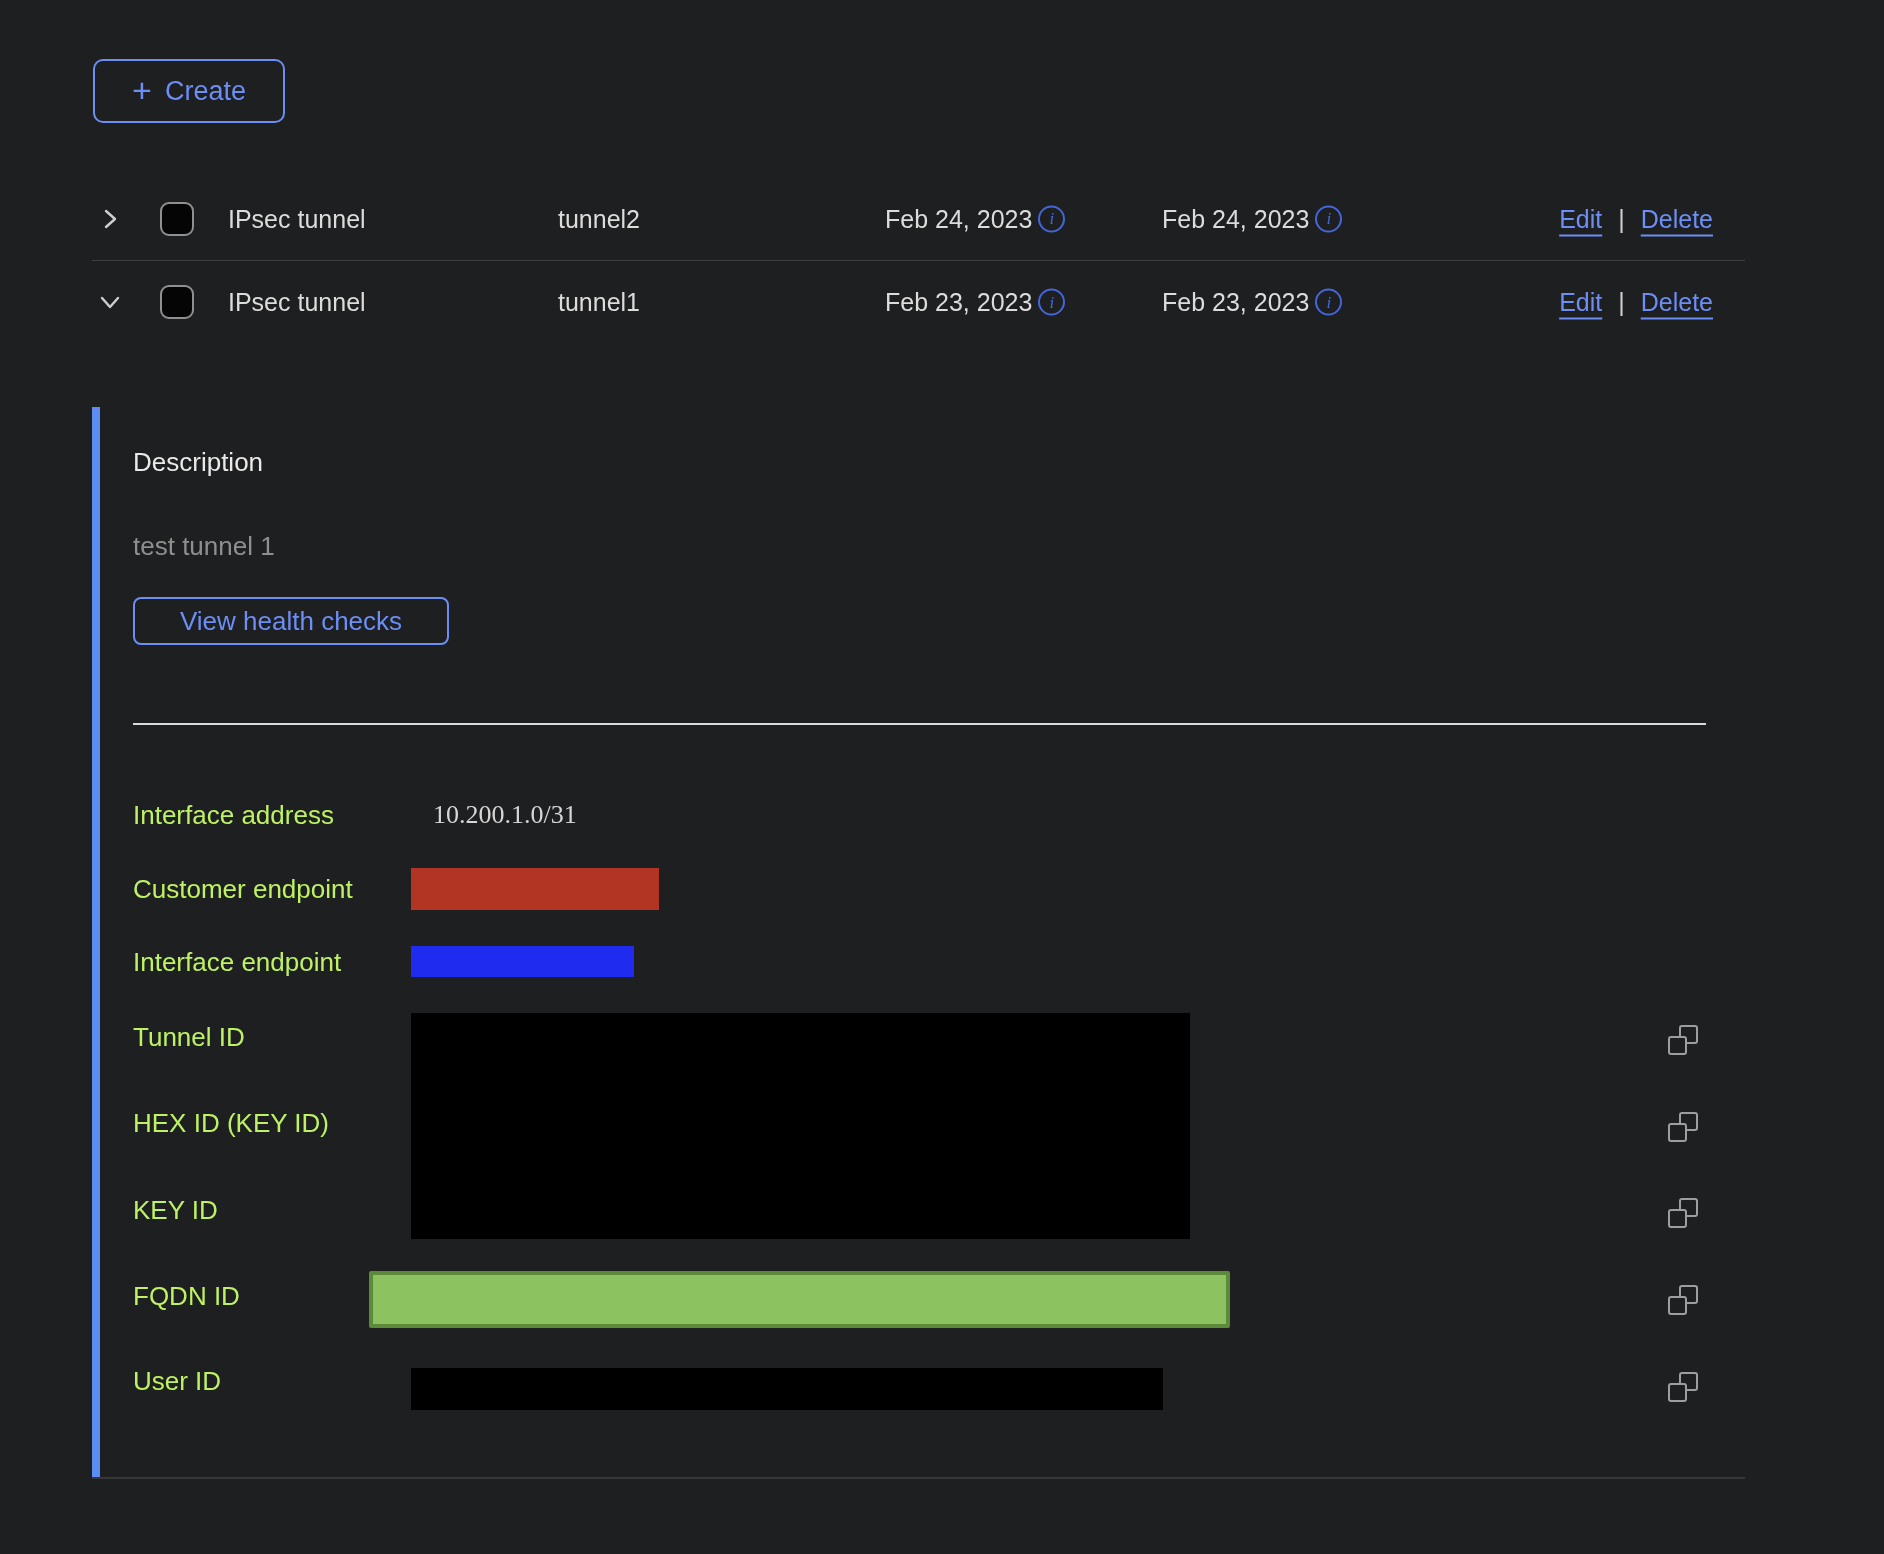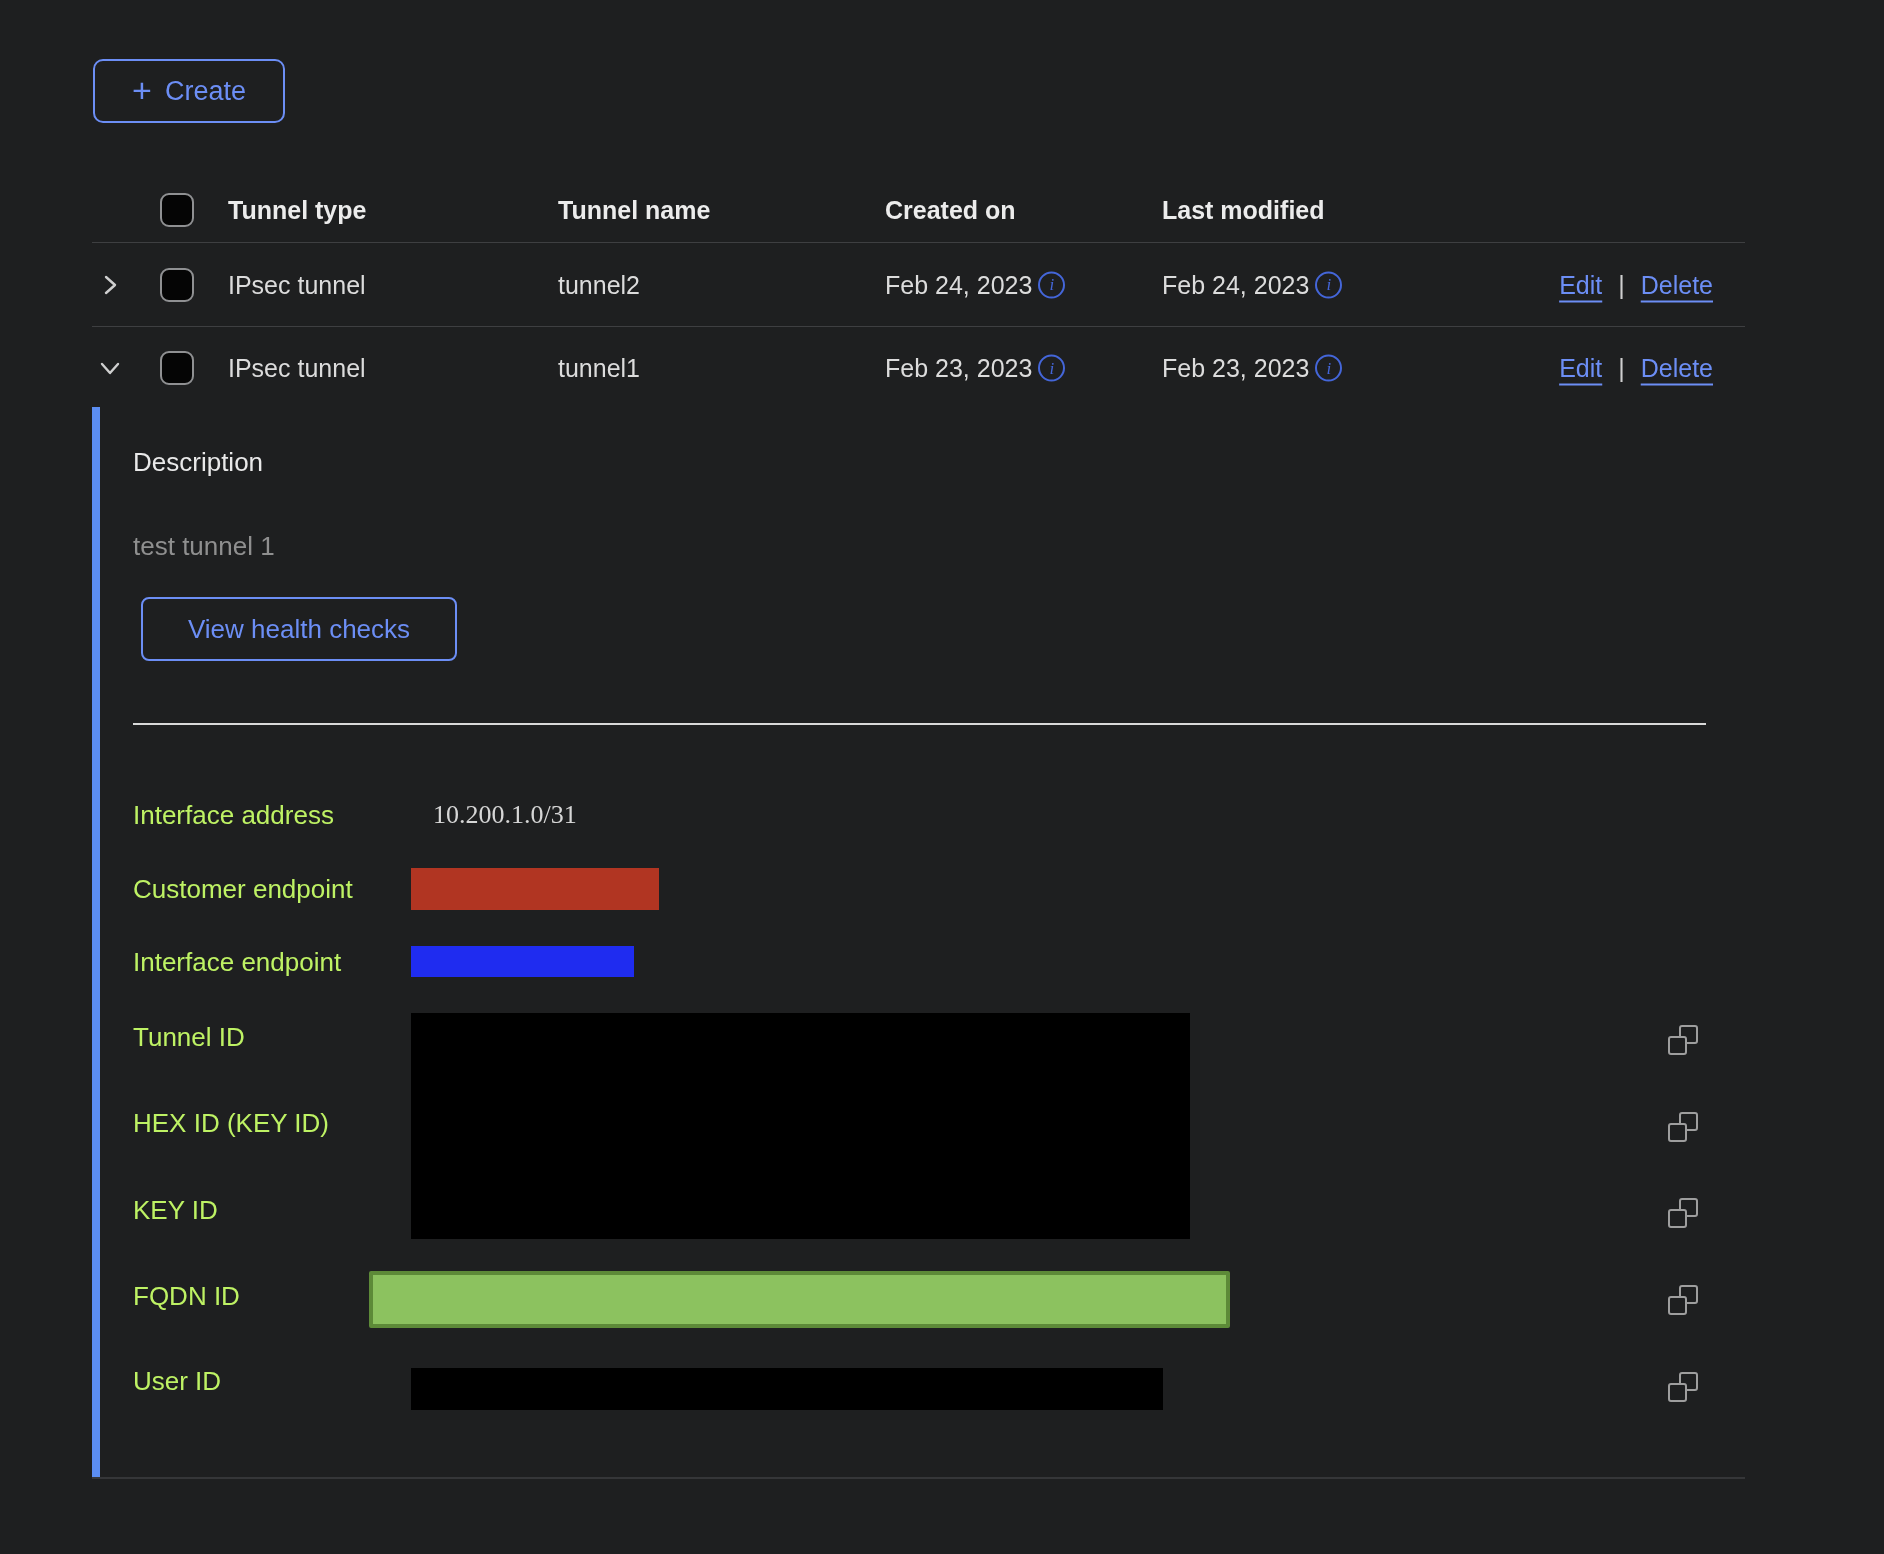--- a/index.html
+++ b/index.html
@@ -62,21 +62,21 @@
   .pipe { color:#cfcfcf; font-size:25px; }
 
   
   .panel-bar {
     position:absolute; left:92px; top:407px; width:8px; height:1071px;
     background:var(--panel_bar_blue,#5b8df2);
   }
   .desc-label { position:absolute; left:133px; top:447px; font-size:26px; color:#e9e9e9; }
   .desc-value { position:absolute; left:133px; top:531px; font-size:26px; color:var(--text_secondary,#8f8f8f); }
   .health-btn {
-    position:absolute; left:141px; top:597px; width:316px; height:64px; box-sizing:border-box;
+    position:absolute; left:133px; top:597px; width:316px; height:48px; box-sizing:border-box;
     border:2px solid var(--accent_blue,#6c8ef5); border-radius:8px; background:transparent;
     display:flex; align-items:center; justify-content:center;
     color:var(--accent_blue,#6c8ef5); font-size:26px; cursor:pointer;
   }
   .light-divider { position:absolute; left:133px; top:723px; width:1573px; height:2px; background:var(--divider_light,#d9d9d9); }
   .bottom-divider { position:absolute; left:92px; top:1477px; width:1653px; height:2px; background:#353638; }
 
   .field-label { position:absolute; left:133px; font-size:26px; color:#bef264; line-height:30px; white-space:nowrap; }
   .field-value { position:absolute; left:433px; font-size:26px; color:#d6d6d6; line-height:30px; white-space:nowrap;font-family:Liberation Serif, serif; }
 
@@ -103,29 +103,20 @@
 
 <div class="screen">
 
   <button class="create-btn">
     <span class="plus">+</span>
     <span class="lbl">Create</span>
   </button>
 
   <div class="table">
 
-    <div class="t-row header">
-      <span class="cell c-check">
-          <span class="checkbox"></span>
-        </span>
-      <span class="cell hdr c-type">Tunnel type</span>
-      <span class="cell hdr c-name">Tunnel name</span>
-      <span class="cell hdr c-created">Created on</span>
-      <span class="cell hdr c-modified">Last modified</span>
-    </div>
 
     <div class="t-row r1">
       <span class="cell c-expander">
         <svg width="24" height="24" viewBox="0 0 24 24">
           <polyline points="8,4 17,12 8,20" fill="none" stroke="#cfcfcf" stroke-width="2.4" stroke-linecap="round" stroke-linejoin="round"></polyline>
         </svg>
       </span>
       <span class="cell c-check">
           <span class="checkbox"></span>
         </span>

